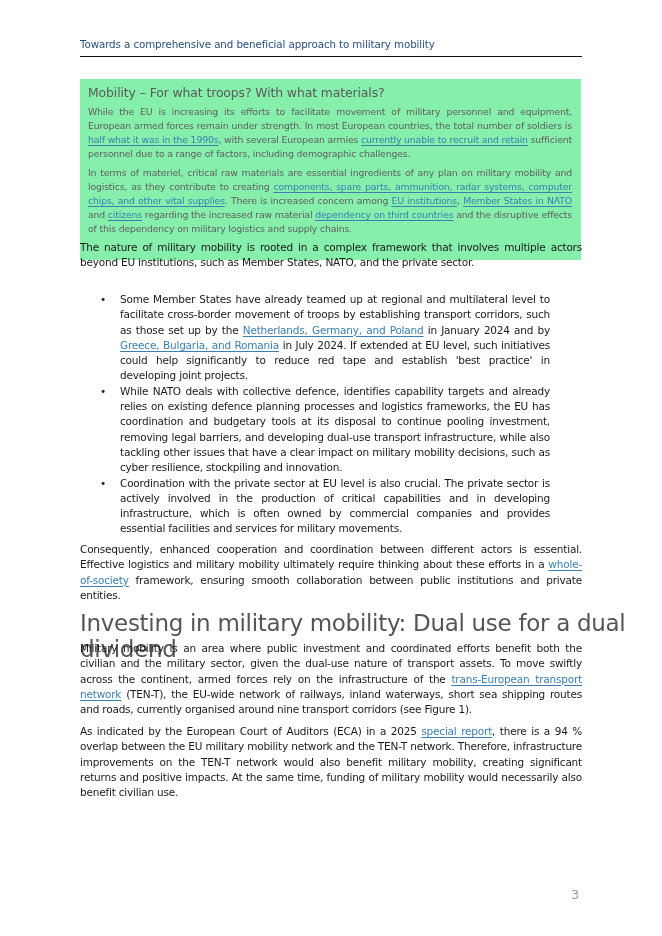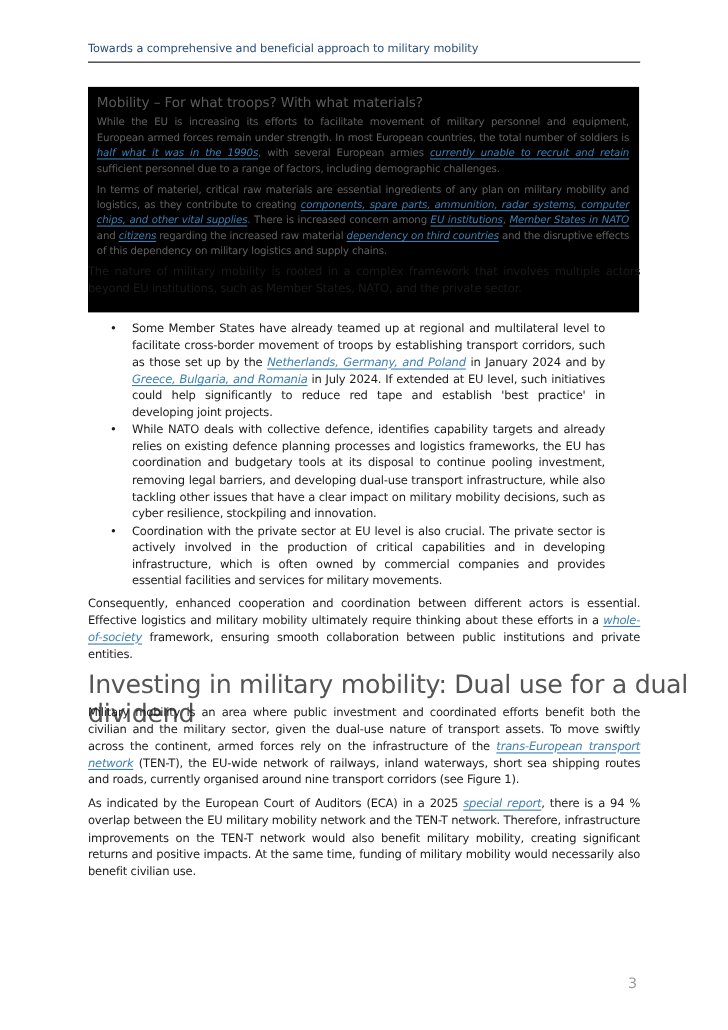--- a/index.html
+++ b/index.html
@@ -1,26 +1,26 @@
 <!DOCTYPE html>
 <html><head>
 <meta charset="utf-8">
 <style>
   html, body { margin:0; padding:0; background:#ffffff; }
   body { width:662px; height:936px; position:relative; overflow:hidden;
          font-family:"DejaVu Sans", sans-serif; color:#1a1a1a; }
   .header { position:absolute; left:80px; right:80px; top:38px; text-align:left;
             font-size:10.3px; color:#2a4e7a; letter-spacing:-0.1px; }
   .header-rule { position:absolute; left:80px; width:502px; top:56px; height:1.4px; background:#111; }
-  .box { position:absolute; left:80px; top:79px; width:501px; height:205px; background:#000000; }
+  .box { position:absolute; left:80px; top:79px; width:501px; height:181px; background:#86efac; }
   .box-title { position:absolute; left:8px; top:6px; font-size:12.4px; color:#5a5a5a; letter-spacing:-0.1px; }
   .box-p { position:absolute; left:8px; right:9px; font-size:9.3px; line-height:13.9px; color:#606060;
            text-align:justify; letter-spacing:-0.15px; }
   .box-p a { color:#3b7fb3; }
-  a { text-decoration:underline; text-decoration-thickness:0.8px; text-underline-offset:1.5px;font-style:italic; }
+  a { text-decoration:underline; text-decoration-thickness:0.8px; text-underline-offset:1.5px; }
   .body-p { position:absolute; left:80px; width:502px; font-size:10.5px; line-height:15.3px;
             color:#1a1a1a; text-align:justify; letter-spacing:-0.2px; }
   .body-p a { color:#3b7fb3; }
   ul.bullets { position:absolute; left:80px; width:470px; margin:0; padding:0; list-style:none;
                font-size:10.5px; line-height:15.3px; letter-spacing:-0.2px; }
   ul.bullets li { position:relative; padding-left:40px; text-align:justify; }
   ul.bullets li .bullet { position:absolute; left:20px; top:0; }
   ul.bullets a { color:#3b7fb3; }
   .h2 { position:absolute; left:80px; top:610px; font-size:23px; color:#555; letter-spacing:-0.3px; }
   .page-num { position:absolute; left:571px; top:887px; font-size:13px; color:#999; }

